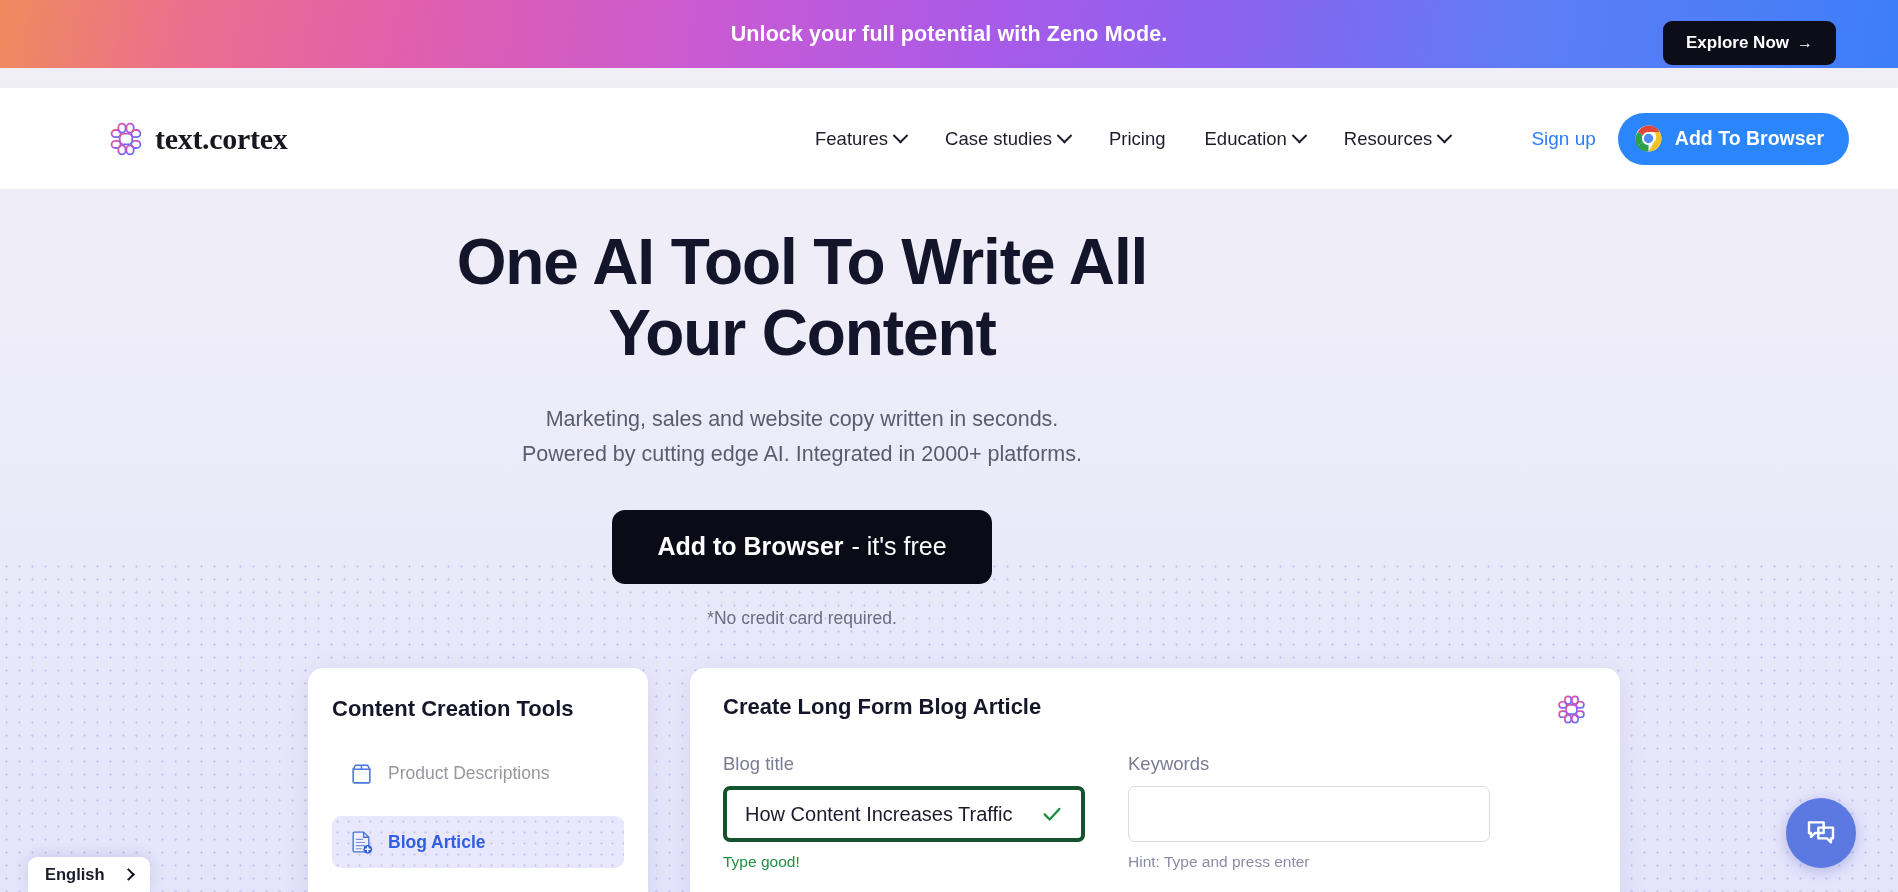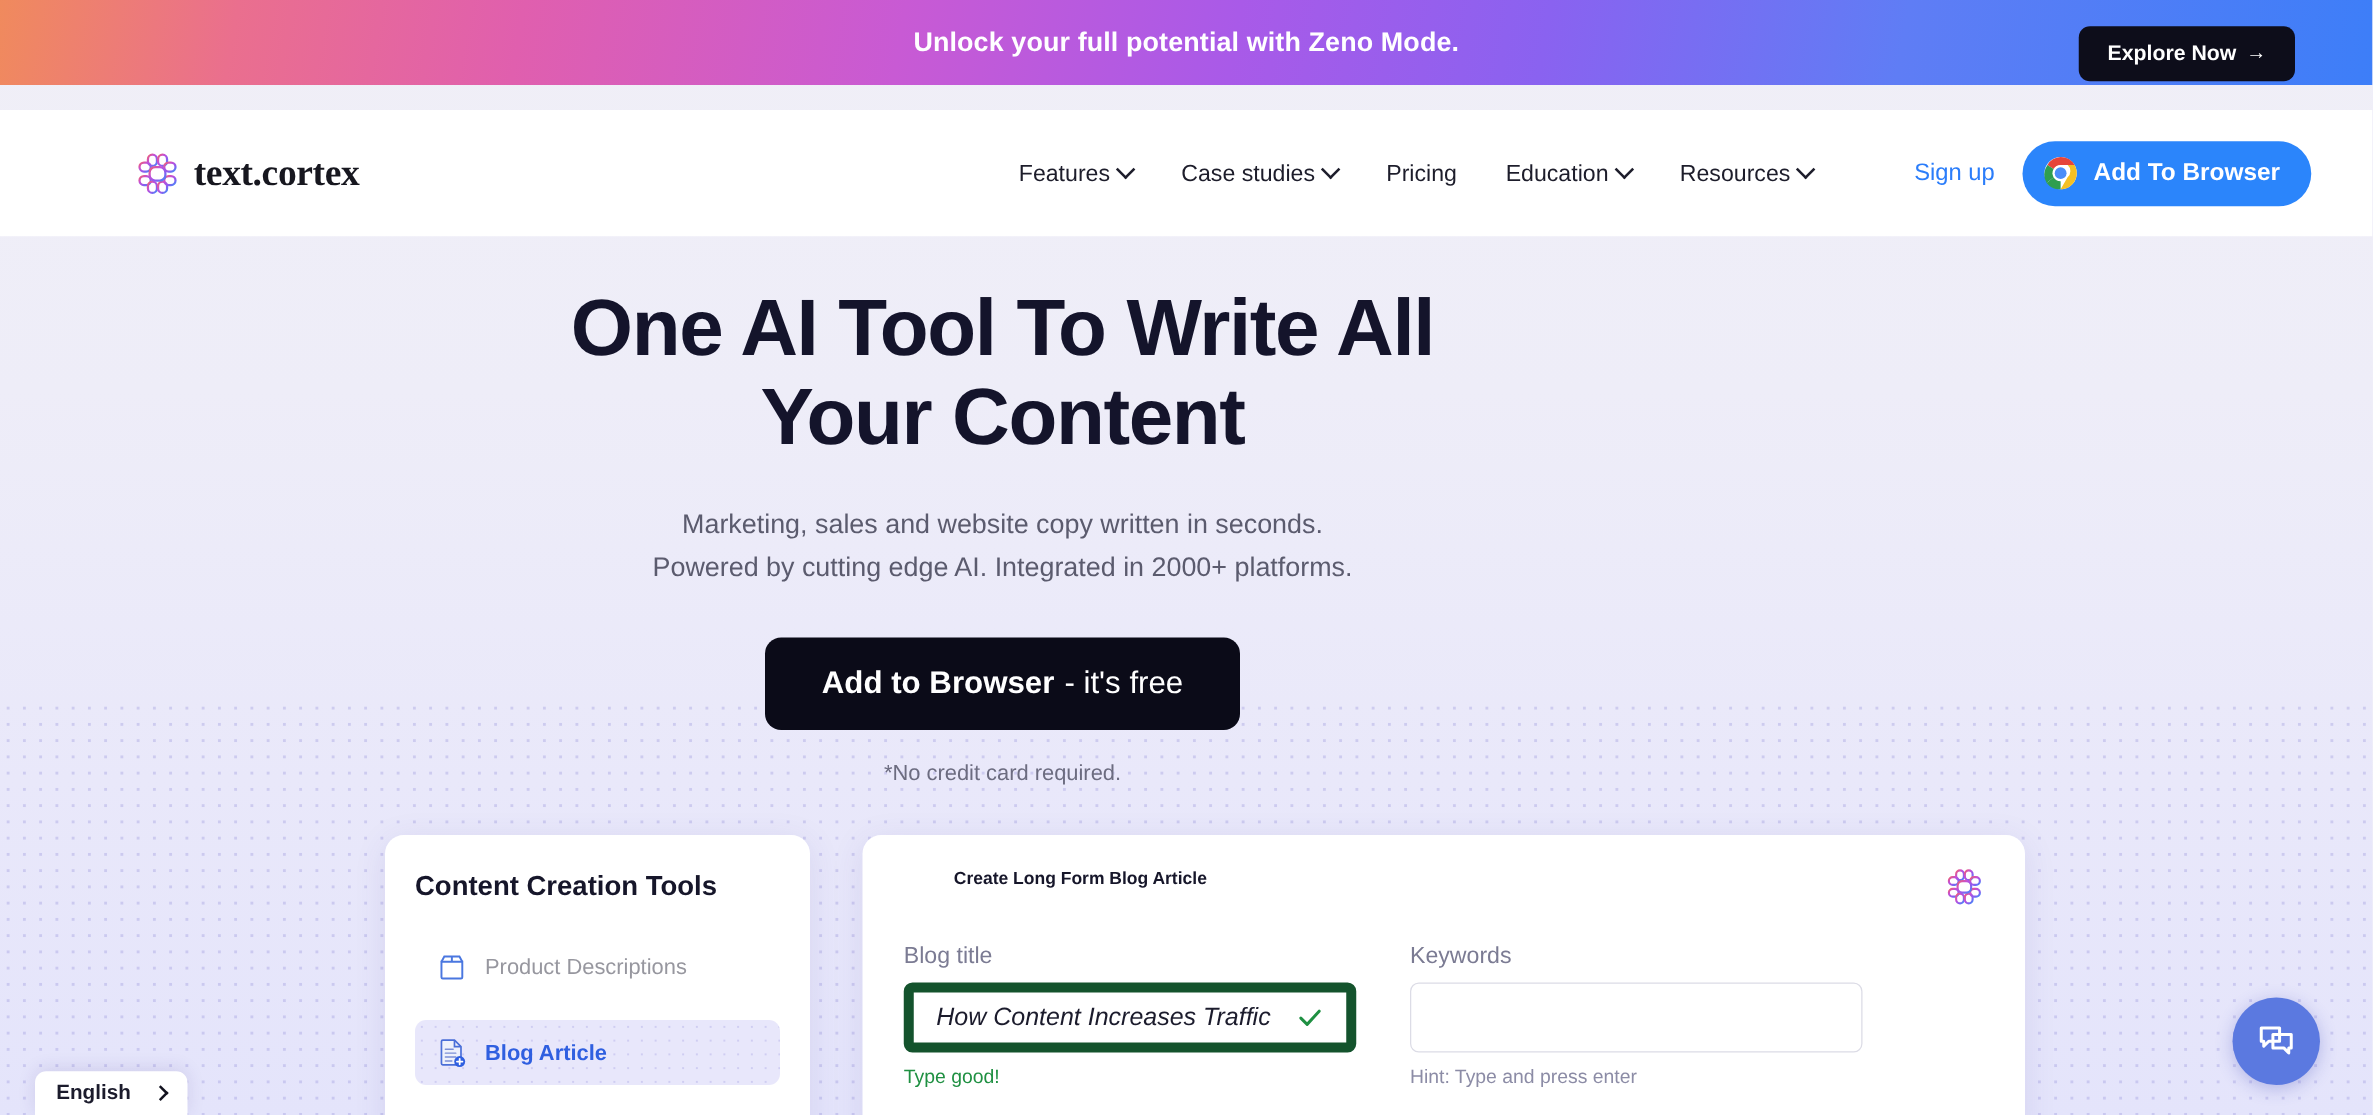--- a/index.html
+++ b/index.html
@@ -270,24 +270,23 @@
     border-radius: 15px;
     box-shadow: 0 5px 26px rgba(70,60,150,0.10);
     padding: 26px 33px 0 33px;
   }
   .form-head {
     display: flex;
     align-items: flex-start;
     justify-content: space-between;
   }
   .form-title {
-    font-size: 14px;
+    font-size: 22px;
     font-weight: 600;
     color: #16162a;
-    margin-left: 40px;
   }
   .form-mark { width: 31px; height: 31px; display: block; }
 
   .form-grid {
     margin-top: 28px;
     display: flex;
     gap: 43px;
   }
   .field { width: 362px; }
   .field-label {
@@ -297,21 +296,21 @@
   }
   .input-wrap {
     position: relative;
     height: 56px;
     border-radius: 7px;
     background: #ffffff;
     display: flex;
     align-items: center;
     padding: 0 18px;
   }
-  .input-wrap.valid { border: 8px solid #14532d; font-style: italic; }
+  .input-wrap.valid { border: 4px solid #14532d; }
   .input-wrap.plain { border: 1.6px solid #dcdce6; }
   .input-value {
     font-size: 20px;
     color: #1b1b2c;
     flex: 1;
     white-space: nowrap;
     overflow: hidden;
   }
   .check-ico { width: 22px; height: 22px; flex: none; }
   .field-hint { margin-top: 11px; font-size: 15.5px; }

